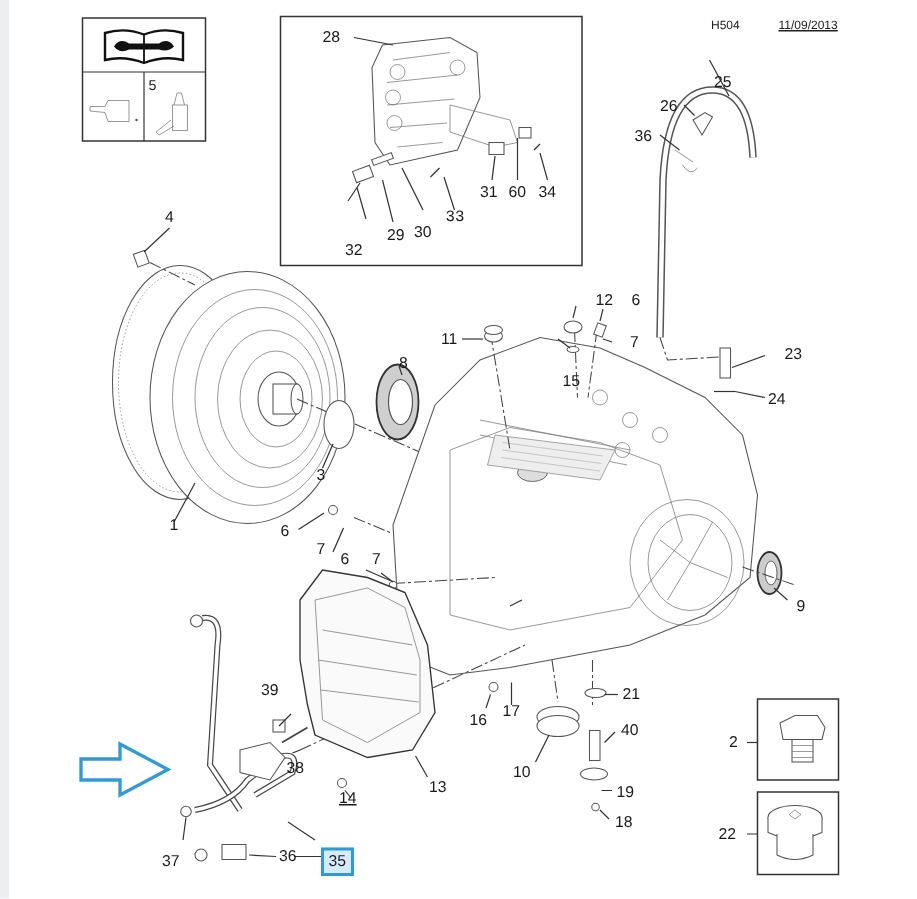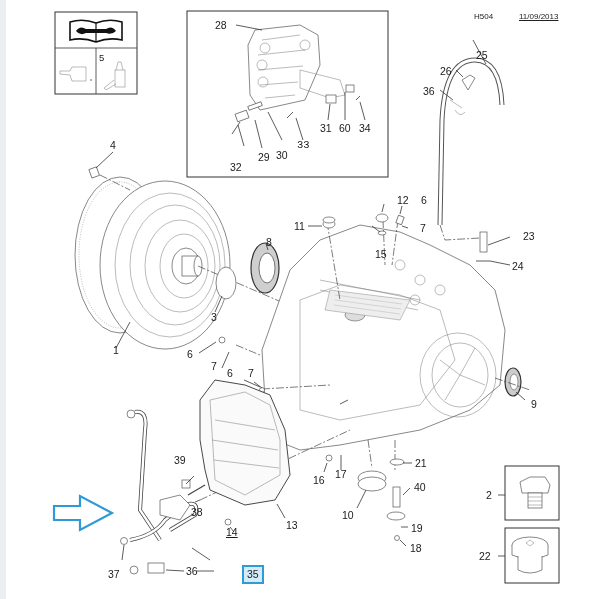--- a/index.html
+++ b/index.html
@@ -1,20 +1,20 @@
 <!DOCTYPE html>
 <html><head>
 <meta charset="utf-8">
 <style>
   html, body { margin: 0; padding: 0; background: #ffffff; }
   body { width: 611px; height: 599px; position: relative; overflow: hidden; font-family: "Liberation Sans", sans-serif; }
   #stage { position: absolute; left: 0; top: 0; width: 611px; height: 476px; }
   .lbl { position: absolute; font-size: 10.5px; color: #1a1a1a; line-height: 1; white-space: nowrap; cursor: pointer; }
   .hdr { position: absolute; font-size: 8px; color: #222; white-space: nowrap; }
-  .hl { position: absolute; border: 2px solid #2f9ad6; background: #d4ecfa; padding: 2px 3px; font-size: 10.5px; color: #1a1a1a; line-height: 1; cursor: pointer; margin-left: 28px; }
+  .hl { position: absolute; border: 2px solid #2f9ad6; background: #d4ecfa; padding: 2px 3px; font-size: 10.5px; color: #1a1a1a; line-height: 1; cursor: pointer; }
   .edge { position: absolute; left: 0; top: 0; width: 6px; height: 599px; background: #eceef0; }
   svg { position: absolute; left: 0; top: 0; }
   .ln { stroke: #333; stroke-width: 0.8; fill: none; }
   .dd { stroke: #444; stroke-width: 0.7; fill: none; stroke-dasharray: 8 2 2 2; }
   .pt { stroke: #555; stroke-width: 0.7; fill: #fff; }
   .pd { stroke: #777; stroke-width: 0.5; fill: none; }
   .box { stroke: #333; stroke-width: 1; fill: #fff; }
 </style>
 </head>
 <body>

